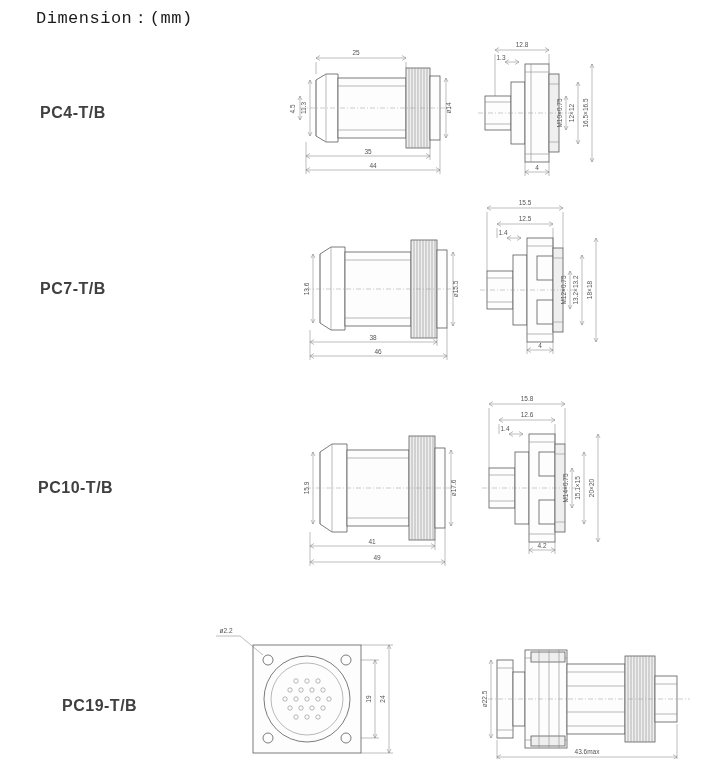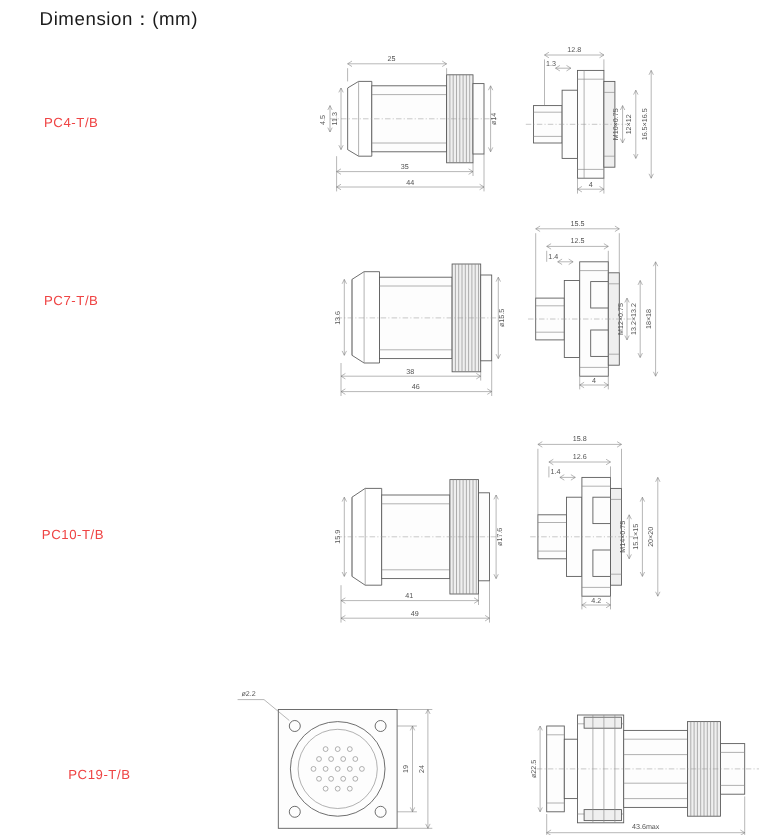--- a/index.html
+++ b/index.html
@@ -20,31 +20,32 @@
     inset: 0;
   }
   #dimension-title {
     position: absolute;
     left: 36px;
     top: 6px;
     font-size: 17px;
     letter-spacing: 0.5px;
     color: #1b1b1b;
     white-space: nowrap;
+    font-family: Liberation Mono, monospace;
   }
   .row-label {
     position: absolute;
-    font-size: 12px;
-    font-weight: normal;
+    font-size: 16px;
+    font-weight: bold;
     letter-spacing: 0.5px;
-    color: #ef4444;
+    color: #404040;
     white-space: nowrap;
   }
   .row-label.r1 { left: 40px; top: 104px; }
-  .row-label.r2 { left: 40px; top: 266px; }
+  .row-label.r2 { left: 40px; top: 280px; }
   .row-label.r3 { left: 38px; top: 479px; text-align: right; }
   .row-label.r4 { left: 38px; top: 697px; margin-left: 24px; }
 
   .draw {
     position: absolute;
     left: 0;
     top: 0;
     width: 713px;
     height: 759px;
     pointer-events: none;

